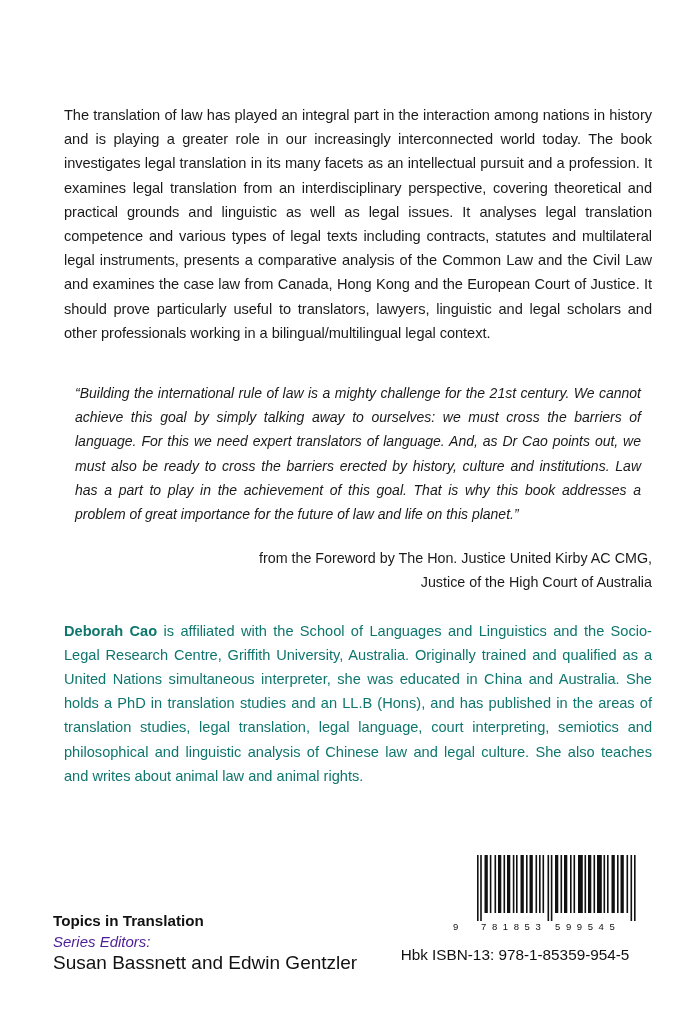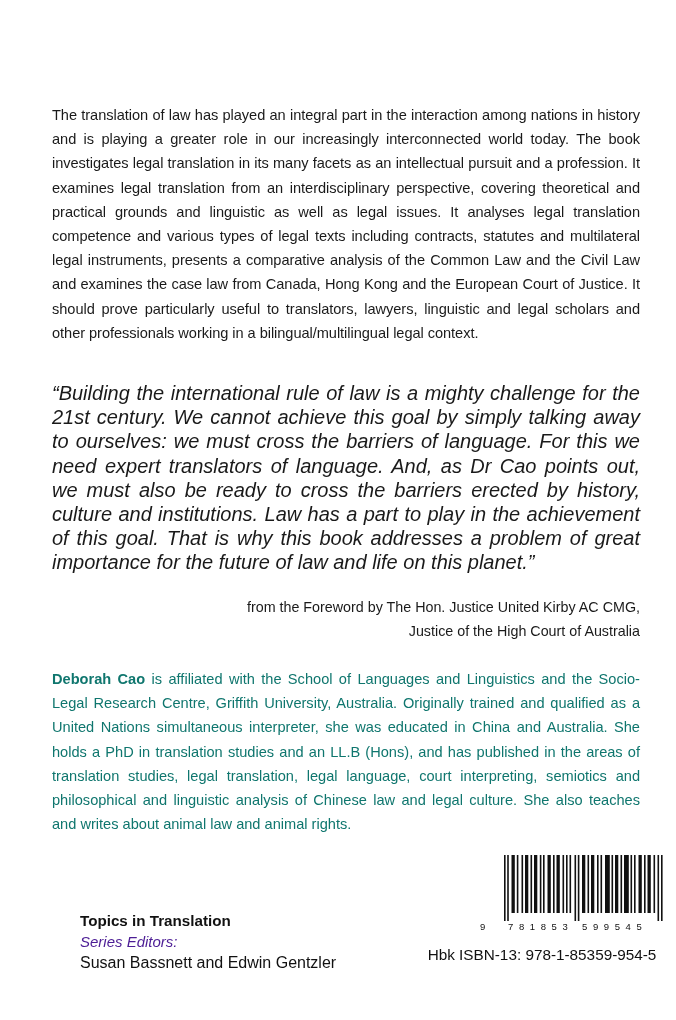--- a/index.html
+++ b/index.html
@@ -14,21 +14,21 @@
   .page {
     position: relative;
     width: 676px;
     height: 1020px;
     background: #ffffff;
     overflow: hidden;
     box-sizing: border-box;
   }
   .content {
     position: absolute;
-    left: 52px;
+    left: 64px;
     top: 103px;
     width: 588px;
   }
 
   p.body-para {
     margin: 0;
     font-size: 14.6px;
     line-height: 24.2px;
     text-align: justify;
     letter-spacing: -0.05px;
@@ -36,23 +36,23 @@
   }
 
   .blurb {
     margin-bottom: 0;
   }
 
   .quote-block {
     margin-top: 36px;
   }
   .quote-block p {
-    margin: 0;
+    margin: 11px;
     font-style: italic;
-    font-size: 20px;
+    font-size: 14px;
     line-height: 24.2px;
     text-align: justify;
     color: #1a1a1a;
   }
 
   .attribution {
     margin-top: 20px;
     text-align: right;
   }
   .attribution .attr-line {
@@ -71,21 +71,21 @@
     text-align: justify;
     color: #0f766e;
   }
   .bio-name {
     font-weight: bold;
   }
 
   
   .footer {
     position: absolute;
-    left: 80px;
+    left: 53px;
     top: 903px;
     width: 588px;
     height: 80px;
   }
   .series-block {
     position: absolute;
     left: 0;
     top: 8px;
     width: 330px;
   }
@@ -95,21 +95,21 @@
     line-height: 20px;
     color: #111111;
   }
   .series-editors-label {
     font-size: 15px;
     font-style: italic;
     line-height: 21px;
     color: #4c1d95;
   }
   .series-editors-names {
-    font-size: 16px;
+    font-size: 19px;
     line-height: 21px;
     color: #111111;
   }
 
   
   .barcode-area {
     position: absolute;
     left: 330px;
     top: -48px;
     width: 258px;

